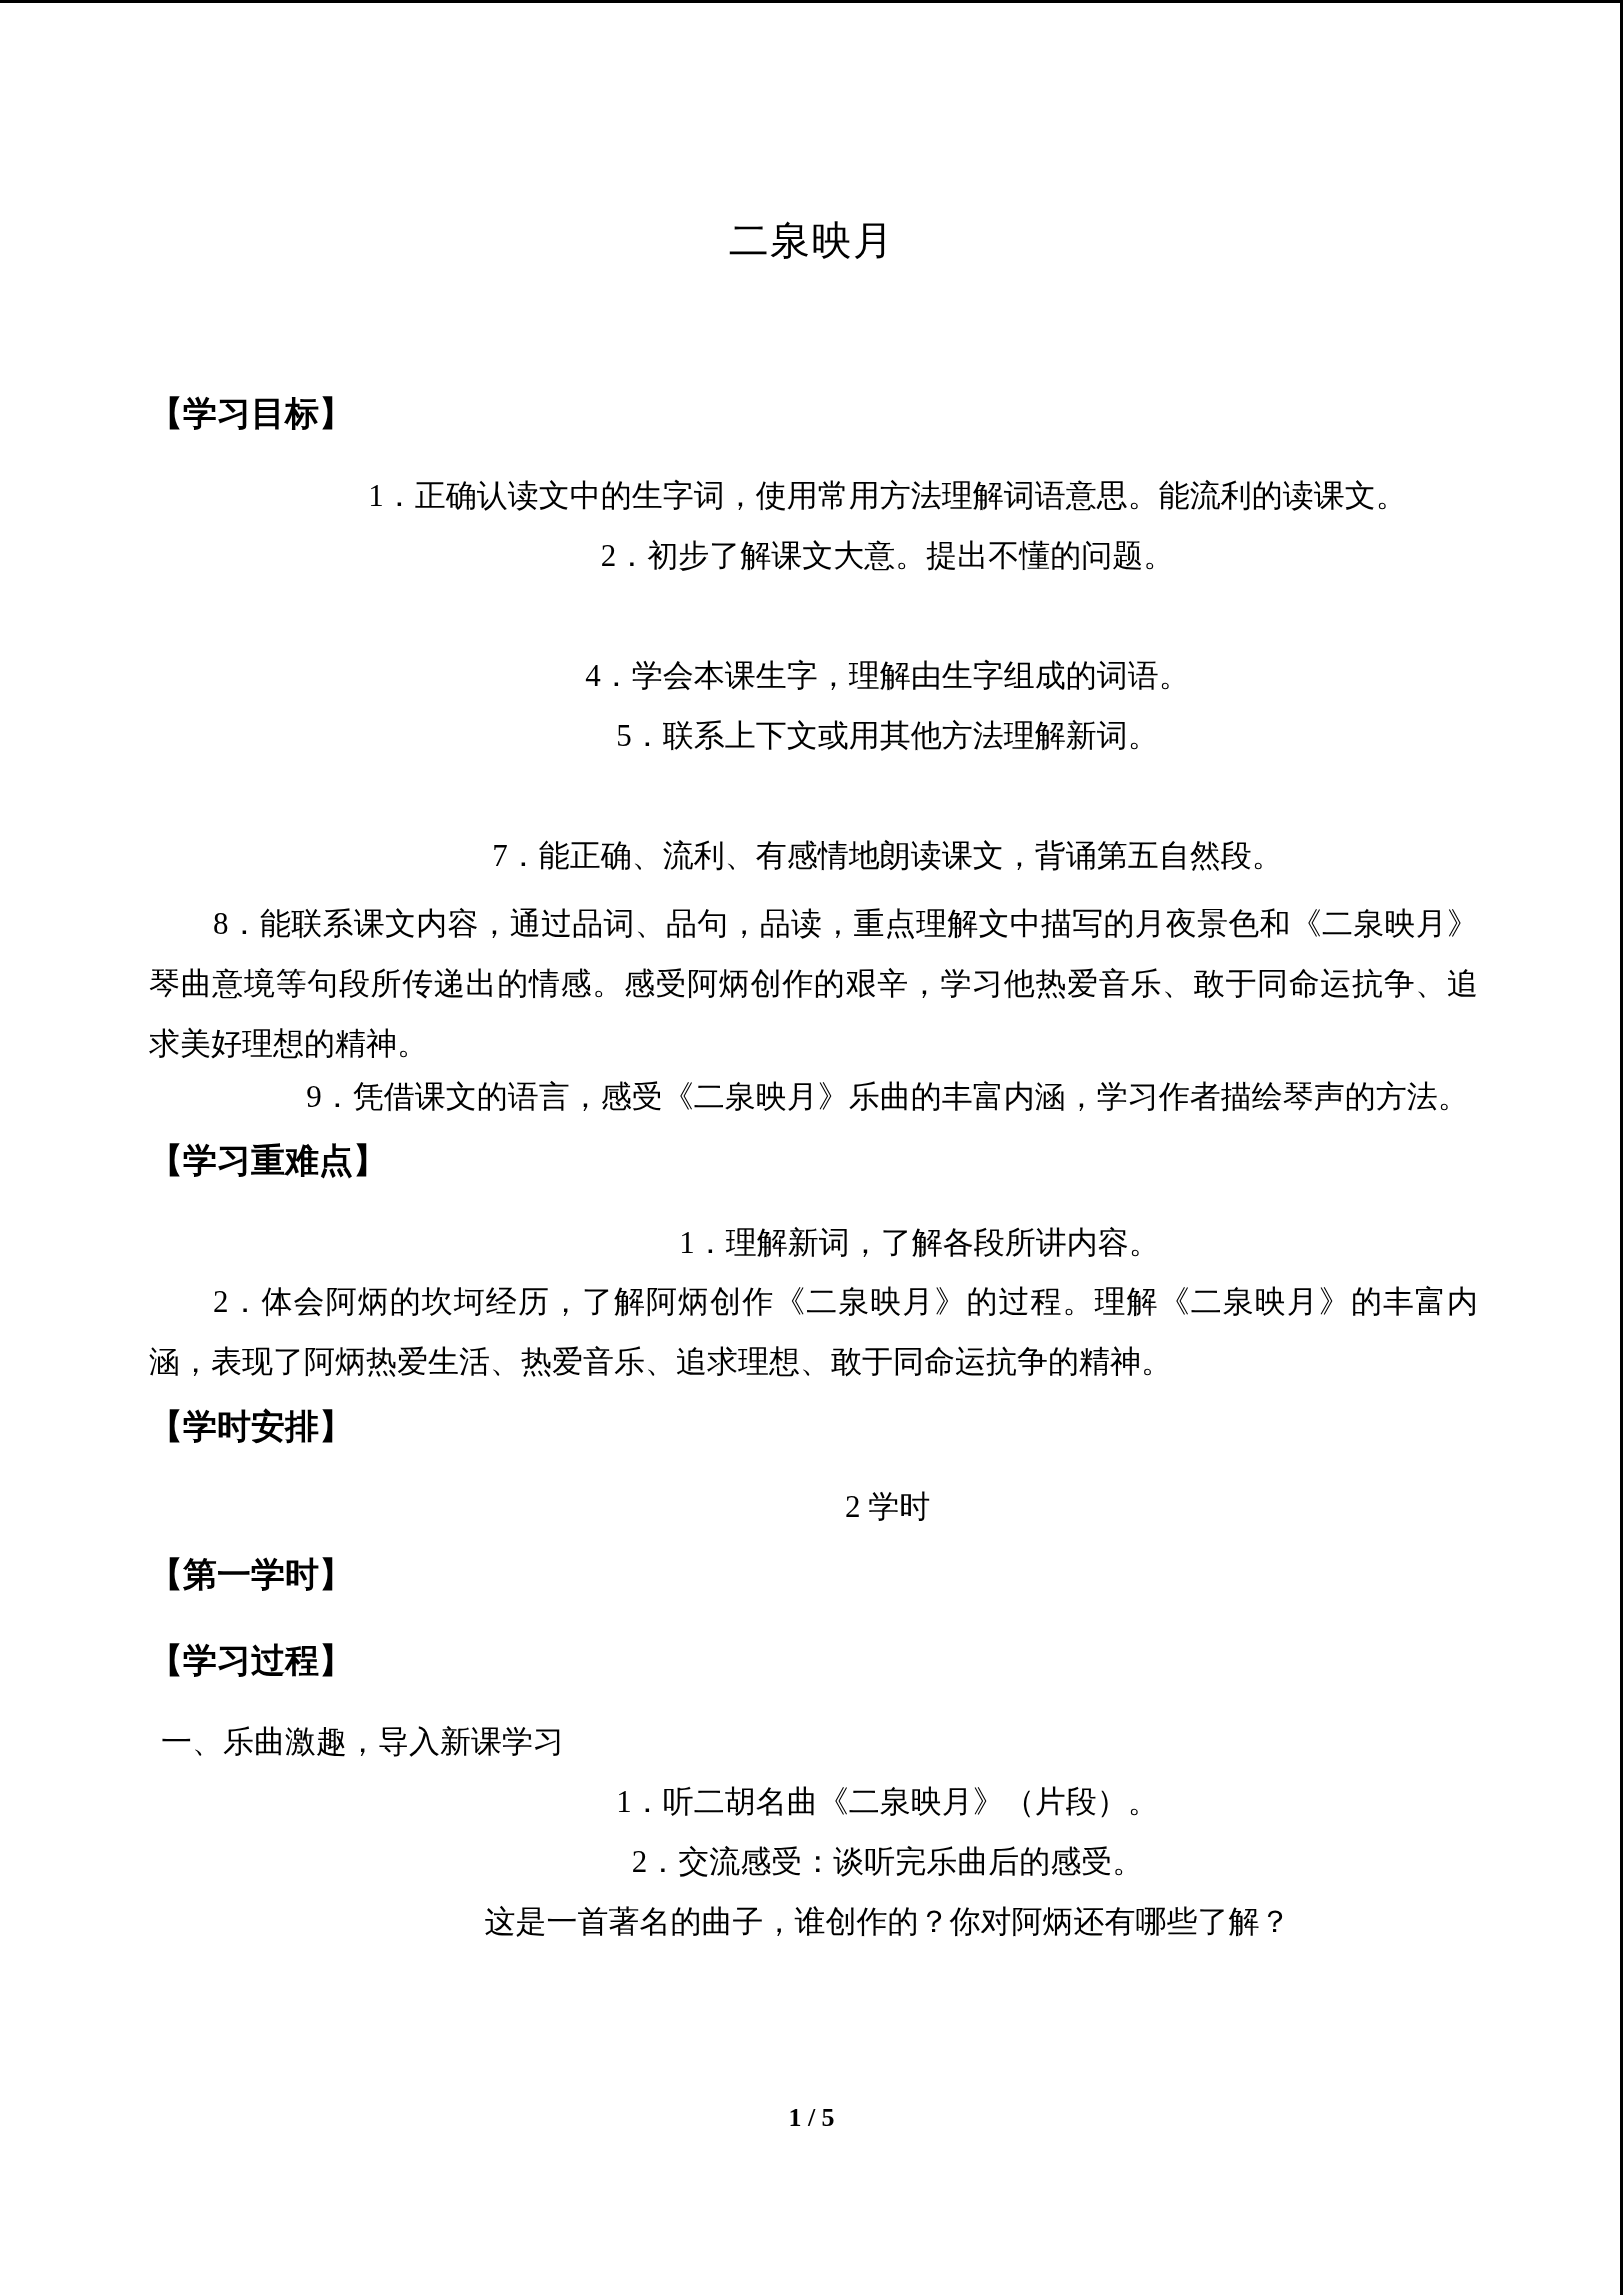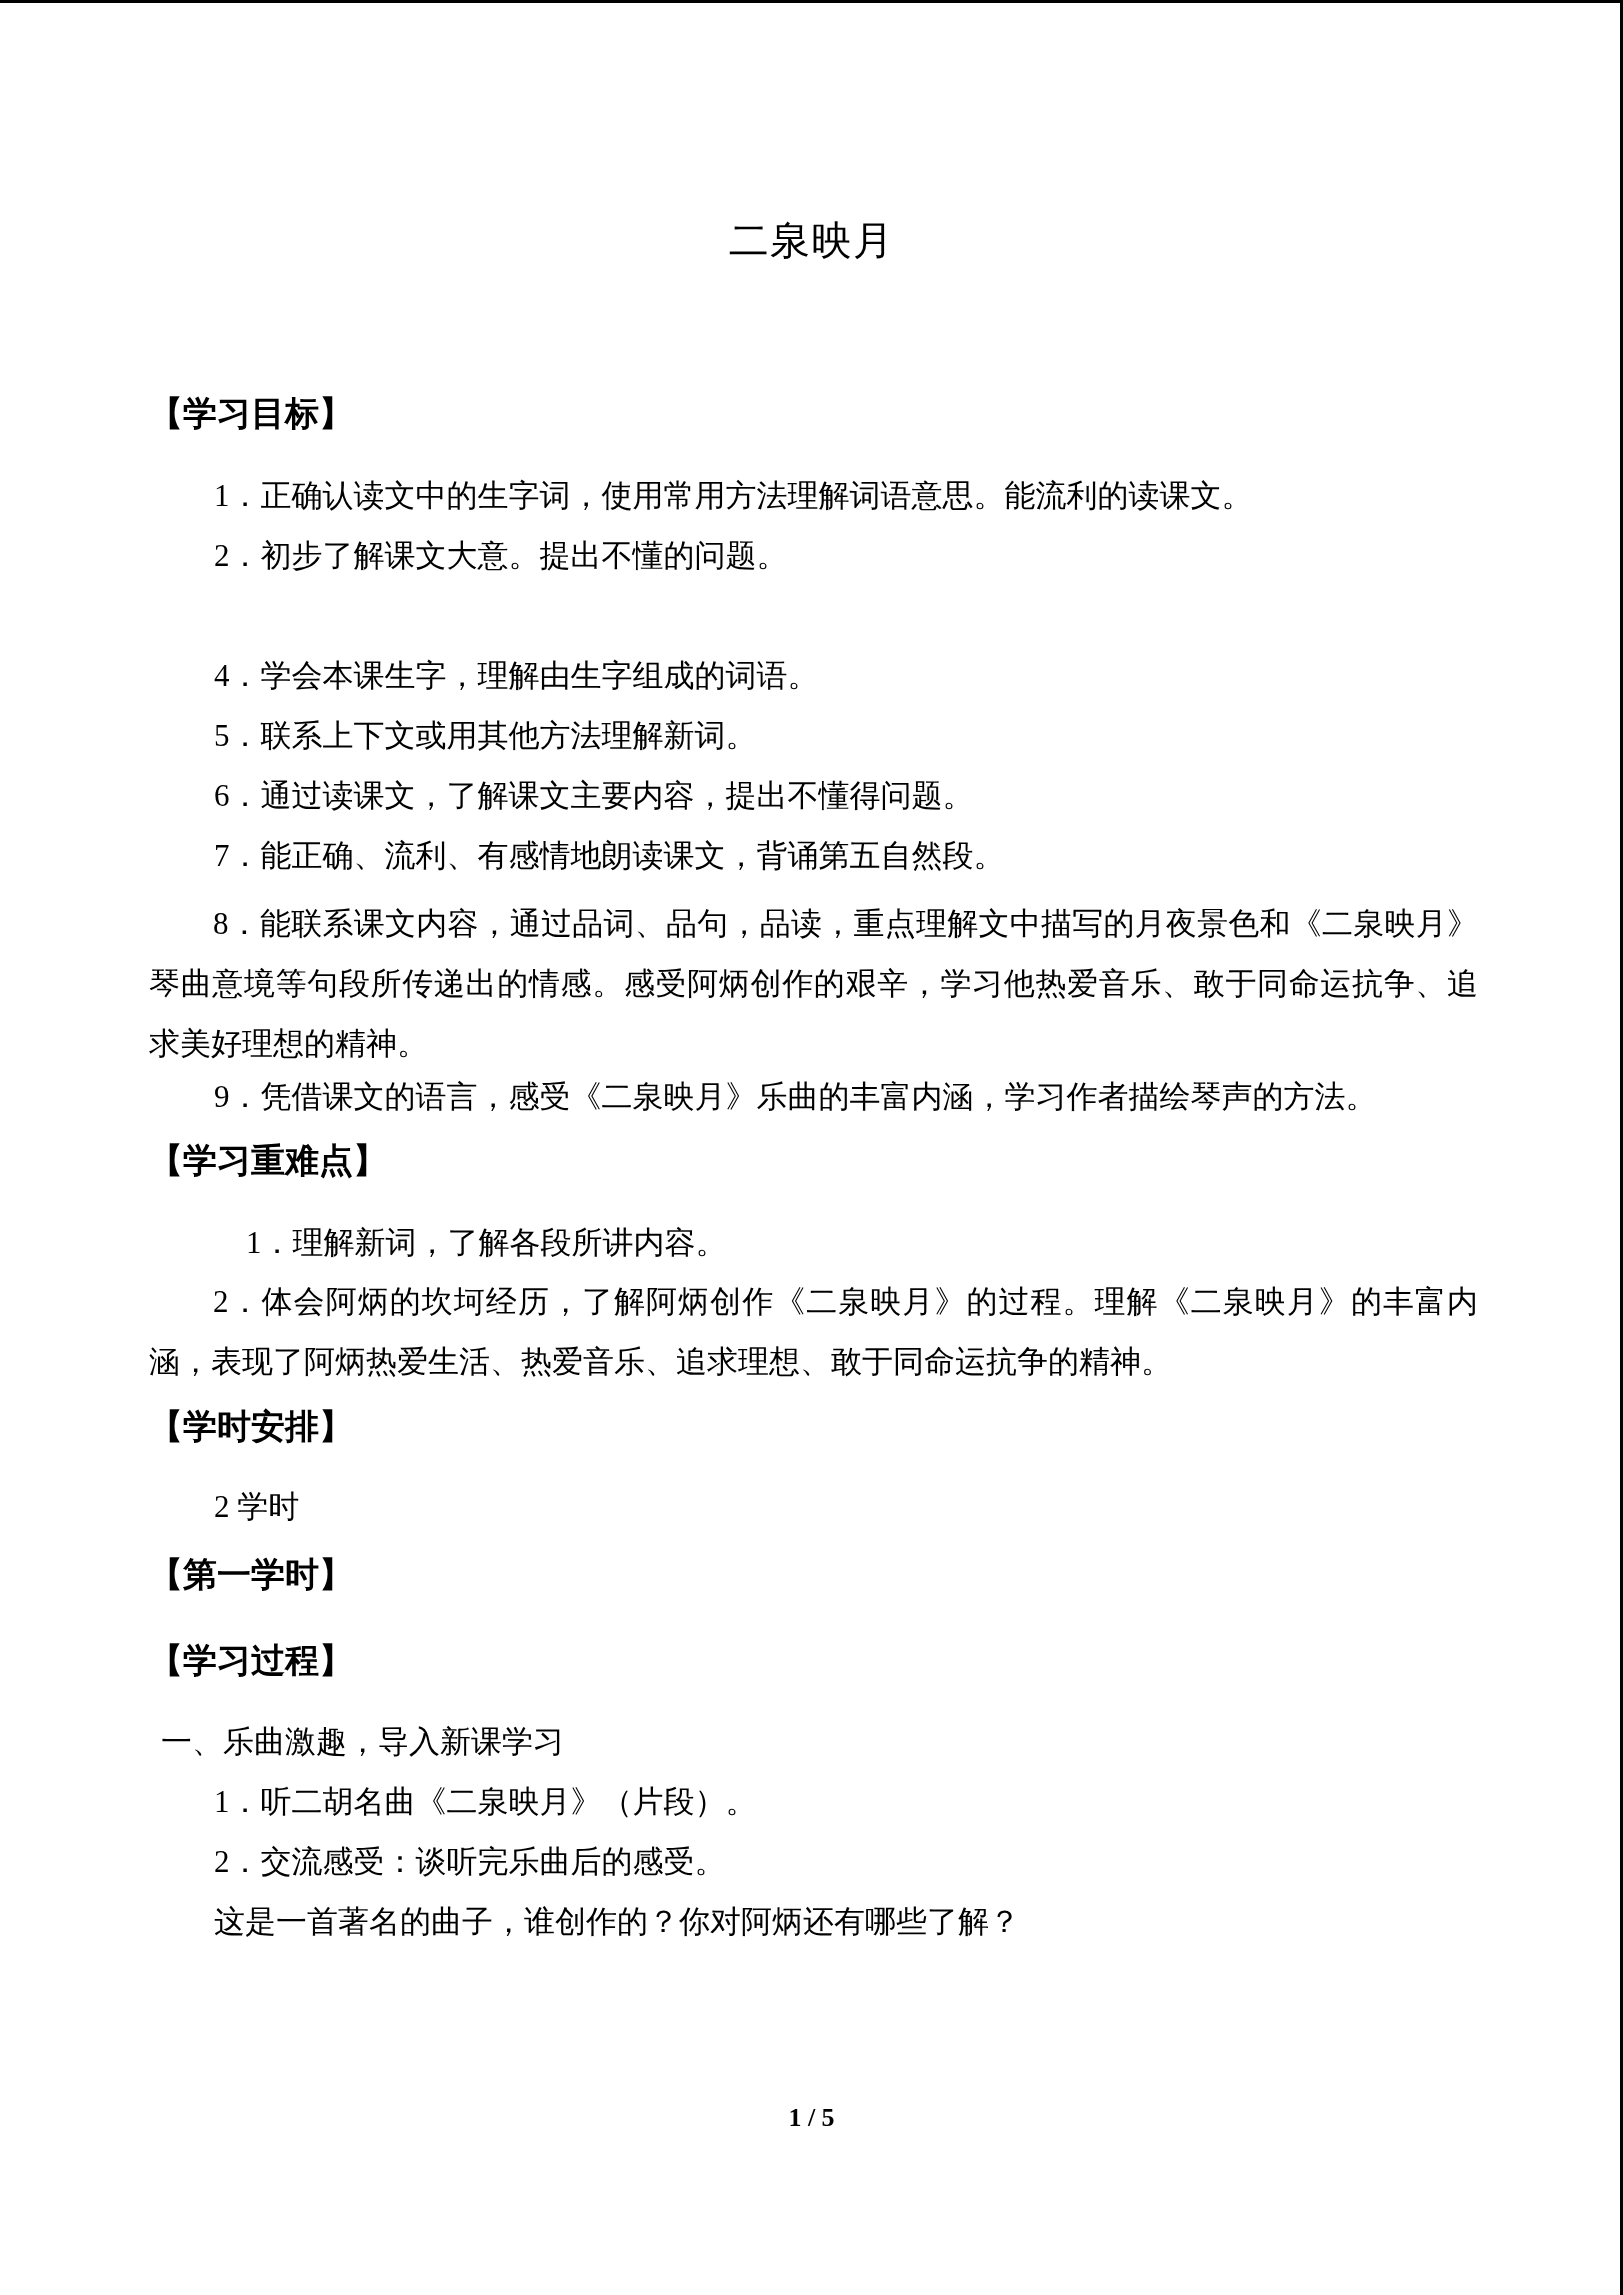--- a/index.html
+++ b/index.html
@@ -51,21 +51,21 @@
       font-family: "DejaVu Sans", "Liberation Sans", sans-serif;
     }
     .line {
       position: absolute;
       left: 149px;
       width: 1329px;
       font-size: 31px;
       line-height: 41px;
       white-space: nowrap;
     }
-    .indent { left: 214px; }
+    .indent { left: 223px; text-align: center; }
     .para-block {
       position: absolute;
       left: 149px;
       width: 1329px;
       font-size: 31px;
       line-height: 60px;
       text-indent: 64px;
       text-align: justify;
     }
     .footer {
@@ -87,21 +87,20 @@
 <div class="page">
 
   <div class="title">二泉映月</div>
 
   <div class="heading" style="top:389px;">【学习目标】</div>
 
   <div class="line indent" style="top:475px;">1．正确认读文中的生字词，使用常用方法理解词语意思。能流利的读课文。</div>
   <div class="line indent" style="top:535px;">2．初步了解课文大意。提出不懂的问题。</div>
   <div class="line indent" style="top:655px;">4．学会本课生字，理解由生字组成的词语。</div>
   <div class="line indent" style="top:715px;">5．联系上下文或用其他方法理解新词。</div>
-  <div class="line indent" style="top:775px;">6．通过读课文，了解课文主要内容，提出不懂得问题。</div>
   <div class="line indent" style="top:835px;">7．能正确、流利、有感情地朗读课文，背诵第五自然段。</div>
 
   <div class="para-block" style="top:894px;">8．能联系课文内容，通过品词、品句，品读，重点理解文中描写的月夜景色和《二泉映月》琴曲意境等句段所传递出的情感。感受阿炳创作的艰辛，学习他热爱音乐、敢于同命运抗争、追求美好理想的精神。</div>
 
   <div class="line indent" style="top:1076px;">9．凭借课文的语言，感受《二泉映月》乐曲的丰富内涵，学习作者描绘琴声的方法。</div>
 
   <div class="heading" style="top:1136px;">【学习重难点】</div>
 
   <div class="line indent" style="top:1222px;margin-left:32px;">1．理解新词，了解各段所讲内容。</div>
   <div class="para-block" style="top:1272px;">2．体会阿炳的坎坷经历，了解阿炳创作《二泉映月》的过程。理解《二泉映月》的丰富内涵，表现了阿炳热爱生活、热爱音乐、追求理想、敢于同命运抗争的精神。</div>

